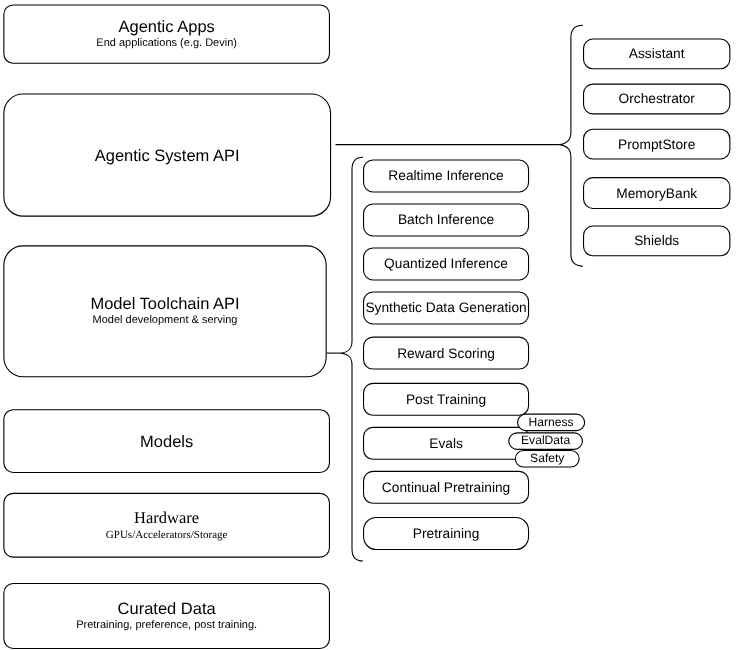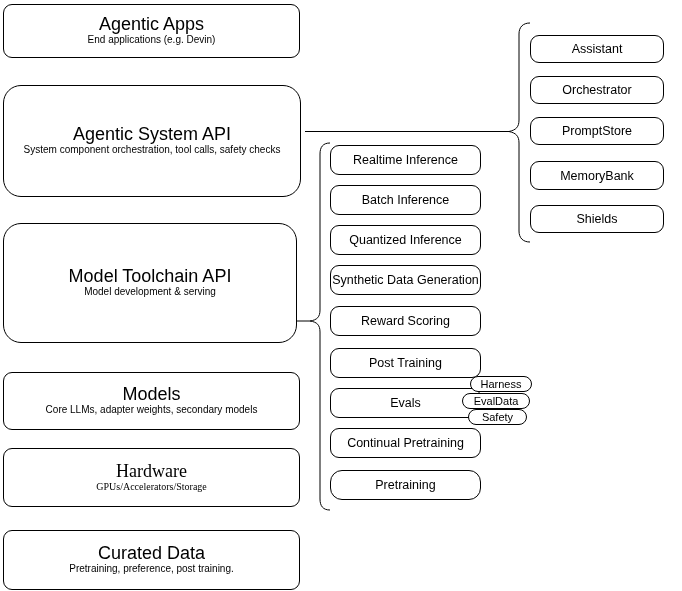--- a/index.html
+++ b/index.html
@@ -34,21 +34,21 @@
   }
   .stack-node {
     left: 3px;
     width: 297px;
     border-radius: 9px;
   }
   .stack-node.tall {
     border-radius: 18px;
   }
   .stack-node .node-title {
-    font-size: 18px;
+    font-size: 15px;
     line-height: 17px;
     white-space: nowrap;
   }
   .stack-node .node-subtitle {
     font-size: 10px;
     line-height: 13px;
     white-space: nowrap;
   }
   .svc-node {
     left: 330px;
@@ -98,31 +98,29 @@
              C 317 322 320 325 320 332 L 320 499 C 320 506 323 510 330 510"></path>
   </svg>
 
   <div class="node stack-node" style="top:4px;height:54px;">
     <div class="node-title label-line">Agentic Apps</div>
     <div class="node-subtitle label-line">End applications (e.g. Devin)</div>
   </div>
 
   <div class="node stack-node tall" style="top:85px;height:112px;width:298px;">
     <div class="node-title label-line">Agentic System API</div>
-    <div class="node-subtitle label-line">System component orchestration, tool calls, safety checks</div>
   </div>
 
   <div class="node stack-node tall" style="top:223px;height:120px;width:294px;">
     <div class="node-title label-line">Model Toolchain API</div>
     <div class="node-subtitle label-line">Model development &amp; serving</div>
   </div>
 
   <div class="node stack-node" style="top:372px;height:58px;">
     <div class="node-title label-line">Models</div>
-    <div class="node-subtitle label-line">Core LLMs, adapter weights, secondary models</div>
   </div>
 
   <div class="node stack-node" style="top:448px;height:59px;font-family:Liberation Serif, serif;">
     <div class="node-title label-line">Hardware</div>
     <div class="node-subtitle label-line">GPUs/Accelerators/Storage</div>
   </div>
 
   <div class="node stack-node" style="top:530px;height:60px;">
     <div class="node-title label-line">Curated Data</div>
     <div class="node-subtitle label-line">Pretraining, preference, post training.</div>

